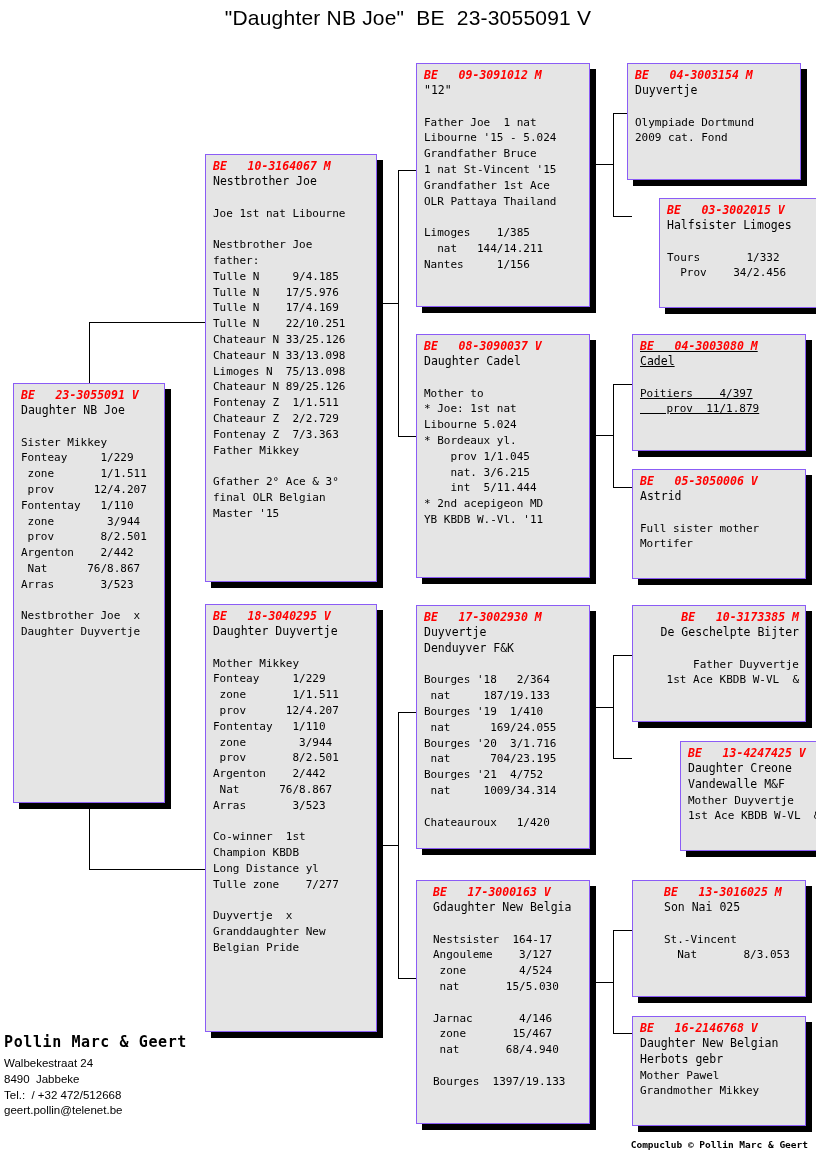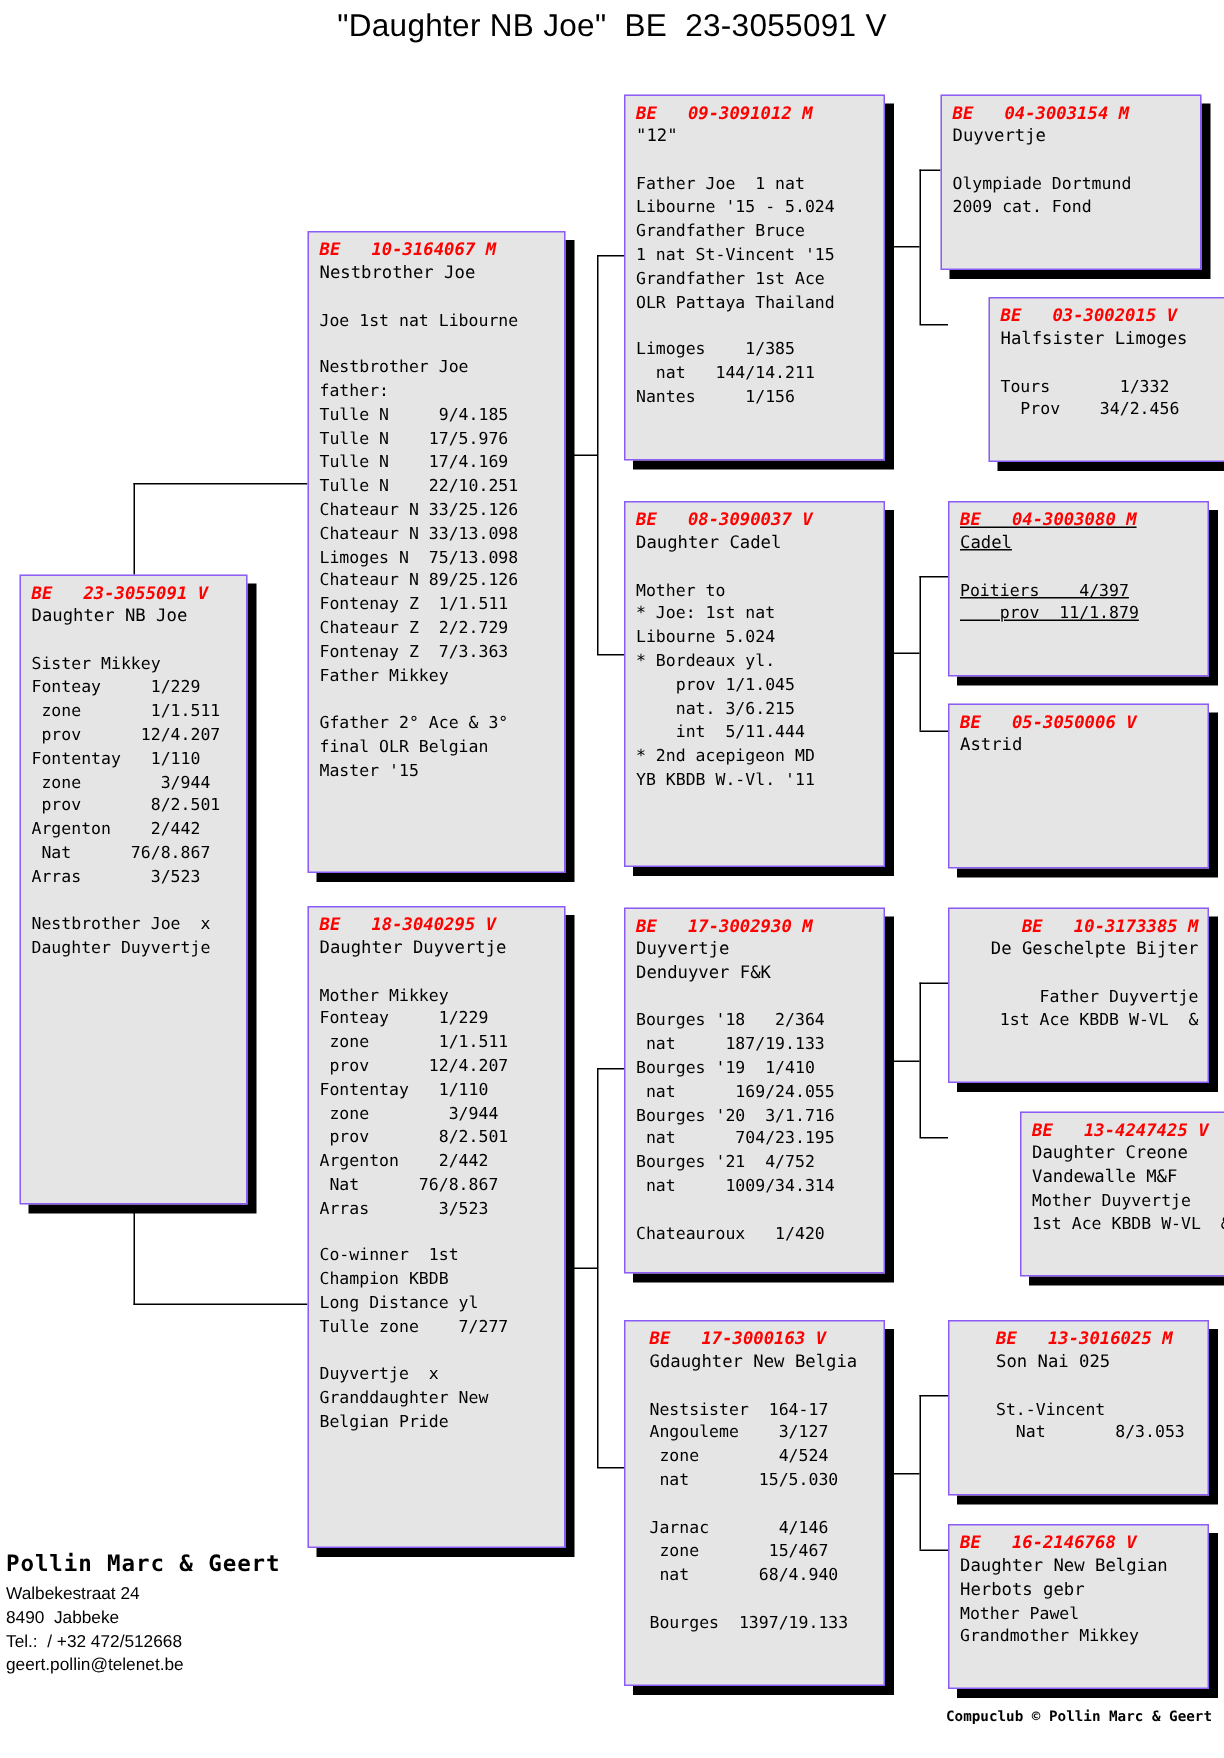--- a/index.html
+++ b/index.html
@@ -299,20 +299,22 @@
   <div class="ped-box" style="left:632px; top:334px; width:174px; height:117px;text-decoration:underline;">
     <div class="ped-ring">BE   04-3003080 M</div>
     <div class="ped-name">Cadel</div>
     <div class="ped-body">Poitiers    4/397
     prov  11/1.879</div>
   </div>
 
   <div class="ped-box" style="left:632px; top:469px; width:174px; height:110px;">
     <div class="ped-ring">BE   05-3050006 V</div>
     <div class="ped-name">Astrid</div>
+    <div class="ped-body">Full sister mother
+Mortifer</div>
   </div>
 
   <div class="ped-box" style="left:632px; top:605px; width:174px; height:117px;text-align:right;">
     <div class="ped-ring">BE   10-3173385 M</div>
     <div class="ped-name">De Geschelpte Bijter</div>
     <div class="ped-body">Father Duyvertje
 1st Ace KBDB W-VL  &amp;</div>
   </div>
 
   <div class="ped-box" style="left:632px; top:741px; width:174px; height:110px;margin-left:48px;">

